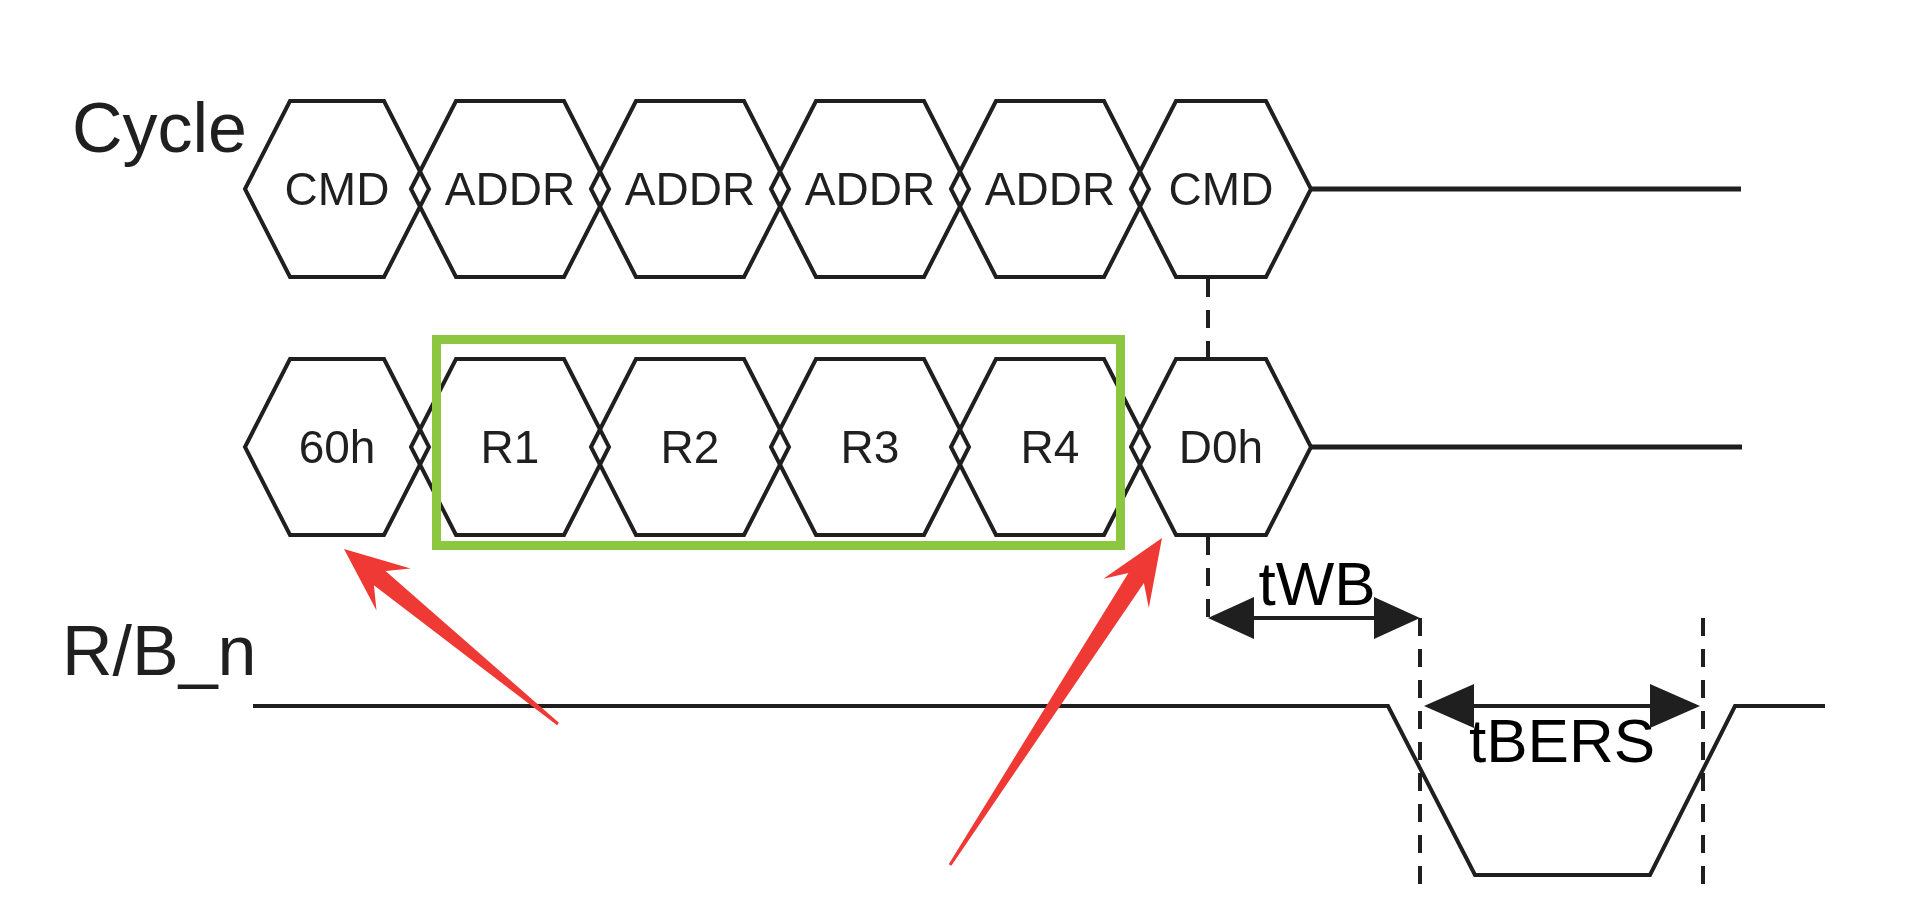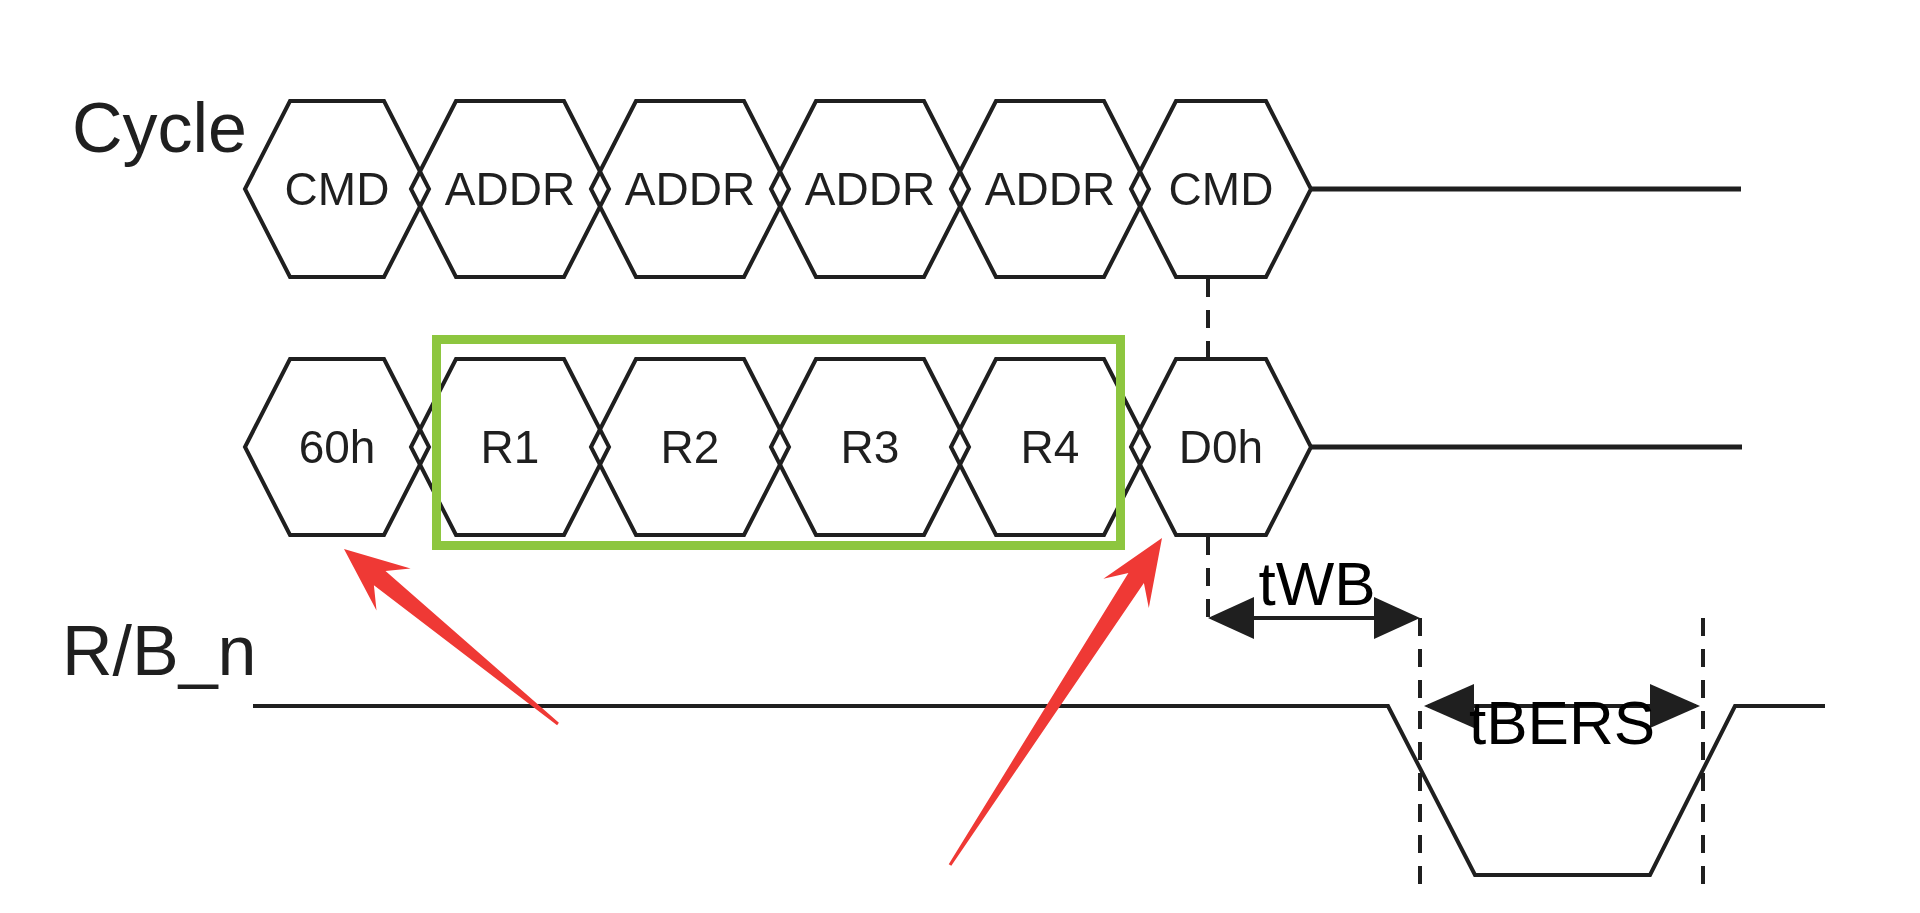--- a/index.html
+++ b/index.html
@@ -90,16 +90,16 @@
     </svg>
 
   <div class="sig-label" style="left:72px;top:49px;margin-top:43px;">Cycle</div>
 
 
 
   <div class="sig-label" style="left:62px;top:601px;margin-top:14px;">R/B_n</div>
 
   <div class="anno-label" style="left:1317px;top:584px;">tWB</div>
 
-  <div class="anno-label" style="left:1562px;top:723px;">tBERS</div>
+  <div class="anno-label" style="left:1562px;top:741px;">tBERS</div>
 
 
 </div>
 
 </body></html>

